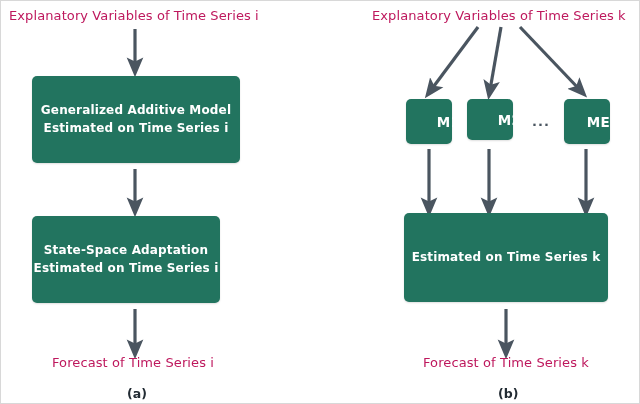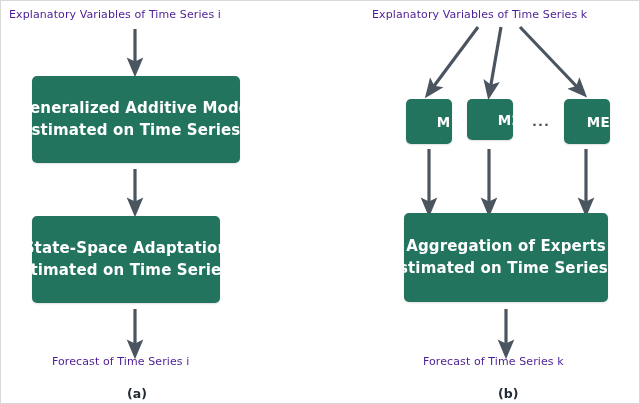--- a/index.html
+++ b/index.html
@@ -14,22 +14,22 @@
     background: #ffffff;
     overflow: hidden;
     font-family: "DejaVu Sans", "Liberation Sans", sans-serif;
     border: 1px solid #d8d8d8;
     box-sizing: border-box;
   }
 
   
   .plainlabel {
     position: absolute;
-    color: #4c1d95;
-    font-size: 11px;
+    color: #be185d;
+    font-size: 13px;
     font-weight: 400;
     letter-spacing: 0.1px;
     white-space: nowrap;
     line-height: 1.1;
   }
 
   .caption {
     position: absolute;
     color: #222b33;
     font-size: 12.5px;
@@ -44,21 +44,21 @@
     border-radius: 5px;
     box-shadow: 0 1px 2px rgba(0,0,0,0.13);
     display: flex;
     align-items: center;
     justify-content: center;
     flex-direction: column;
     box-sizing: border-box;
   }
   .procbox .ln {
     color: #ffffff;
-    font-size: 15px;
+    font-size: 12px;
     font-weight: 700;
     line-height: 1.45;
     text-align: center;
     letter-spacing: 0.15px;
     white-space: nowrap;
   }
 
   .expertbox {
     position: absolute;
     background: #22745f;
@@ -170,21 +170,20 @@
     <div class="ln">M2</div>
   </div>
 
   <div class="ellipsis" style="left:531px; top:113px;">...</div>
 
   <div class="expertbox" style="left:563px; top:98px; width:46px; height:45px;justify-content:flex-end;">
     <div class="ln">ME</div>
   </div>
 
   <div class="procbox" style="left:403px; top:212px; width:204px; height:89px;">
-    <div class="ln">Aggregation of Experts</div>
     <div class="ln">Estimated on Time Series k</div>
   </div>
 
   <div class="plainlabel" style="left:422px; top:355px;">Forecast of Time Series k</div>
 
   <div class="caption" style="left:497px; top:385px;">(b)</div>
 
 </div>
 
 </body></html>

